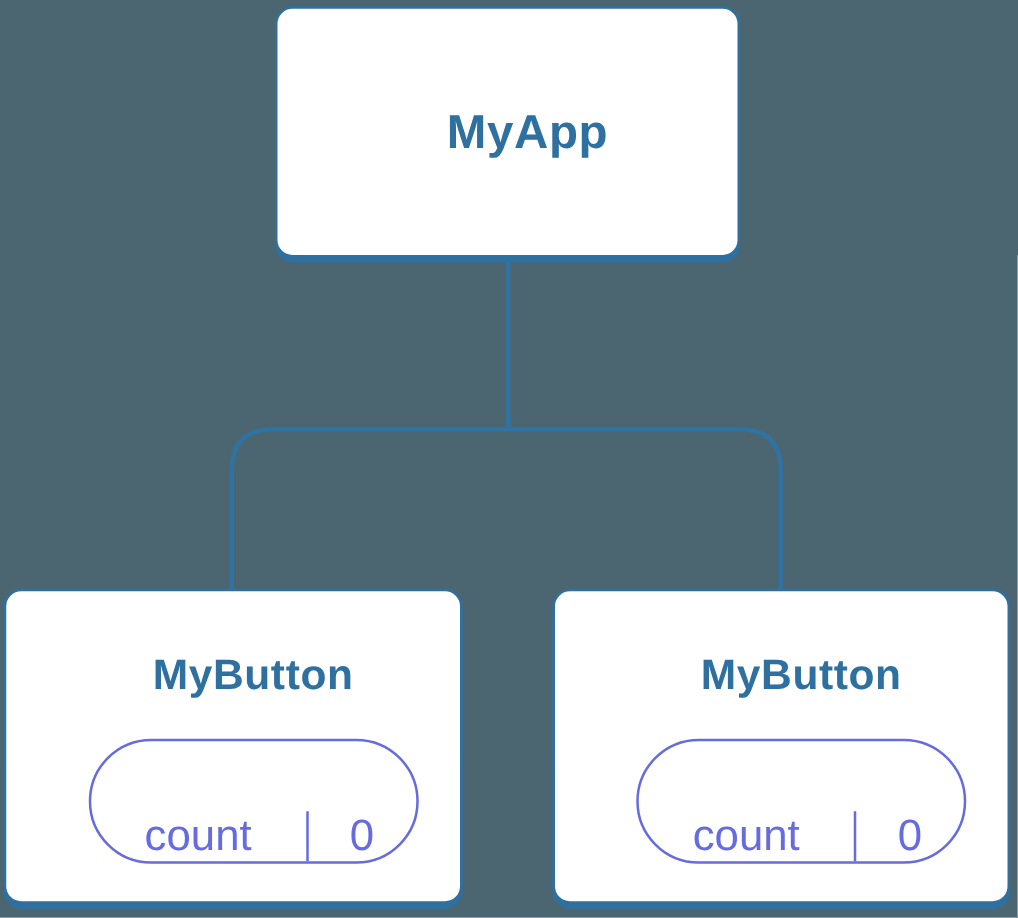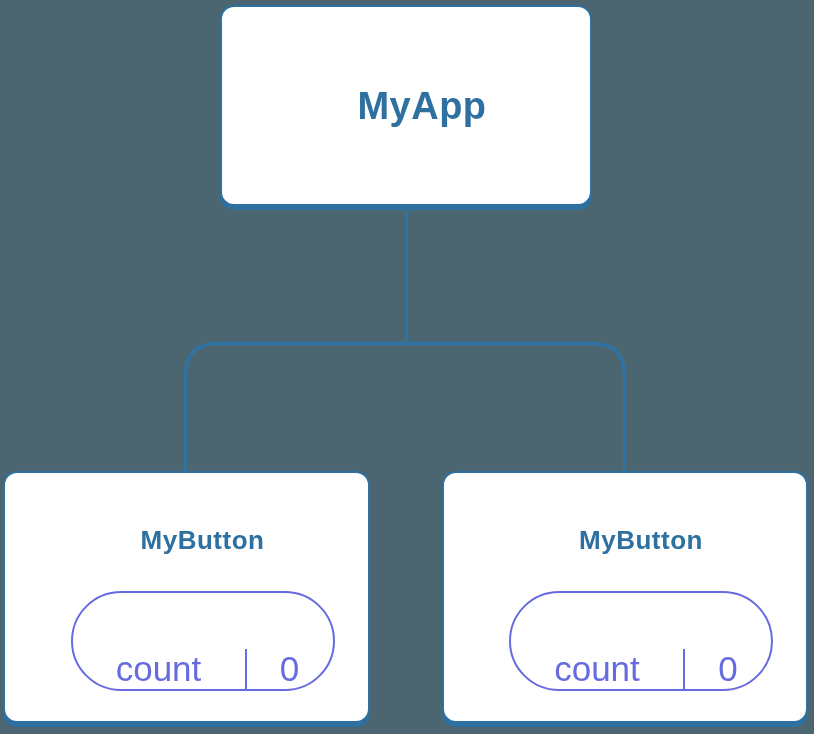--- a/index.html
+++ b/index.html
@@ -44,21 +44,21 @@
   .node-root .node-label{
     font-size:38px;
   }
   .node-child{
     top:471px;width:367px;height:252px;
     padding-top:40px;
   }
   .node-child-left{left:3px;}
   .node-child-right{left:442px;width:366px;}
   .node-label{
-    font-size:26px;
+    font-size:34px;
     font-weight:700;
     color:var(--tree-accent);
     line-height:54px;
     letter-spacing:0.5px;
   }
   .state-pill{
     margin-top:24px;
     width:264px;height:100px;
     border:2.5px solid var(--state-accent);
     border-radius:60px;

